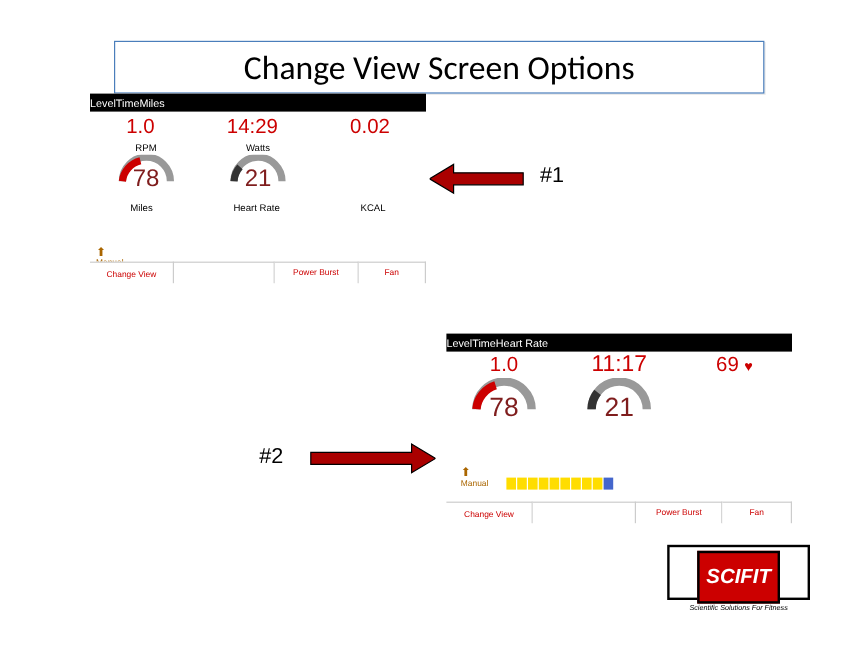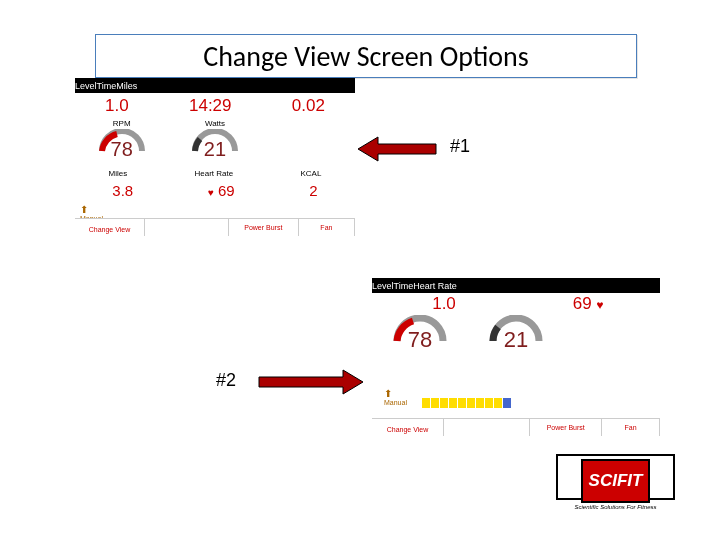--- a/index.html
+++ b/index.html
@@ -264,25 +264,20 @@
       </svg>
       <div class="gauge-num">21</div>
     </div>
     <div class="gauge-block"></div>
   </div>
   <div class="sub-header">
     <span class="sub-label">Miles</span>
     <span class="sub-label">Heart Rate</span>
     <span class="sub-label">KCAL</span>
   </div>
-  <div class="sub-values">
-    <span class="val-red" style="font-size:15px">3.8</span>
-    <span style="font-size:15px;color:#cc0000"><span class="heart-inline">♥</span><span>69</span></span>
-    <span class="val-red" style="font-size:15px">2</span>
-  </div>
   <div class="manual-icon">
     <span style="font-size:10px">⬆</span><br><span>Manual</span>
   </div>
   <div class="btn-strip">
     <div class="btn-change">Change View</div>
     <div class="btn-spacer"></div>
     <div class="btn-pb">Power Burst</div>
     <div class="btn-fan">Fan</div>
   </div>
 </div>
@@ -295,20 +290,21 @@
 <div class="label1">#1</div>
 
 <div class="panel2">
   <div class="black-header">
     <span class="hdr-label">Level</span>
     <span class="hdr-label">Time</span>
     <span class="hdr-label">Heart Rate</span>
   </div>
   <div class="main-row2">
     <span class="col3 val-red">1.0</span>
+    <span class="col3 val-red" style="font-size:19px">11:17</span>
     <span class="col3"><span class="val-red">69</span> <span class="heart-right">♥</span></span>
   </div>
   <div class="gauge-row">
     <div class="gauge-block">
       <svg class="gauge-svg" width="58" height="30">
         <path d="M 6 26 A 23 23 0 0 1 52 26" stroke="#999" stroke-width="7" fill="none"></path>
         <path d="M 6 26 A 23 23 0 0 1 22 6" stroke="#cc0000" stroke-width="7" fill="none"></path>
       </svg>
       <div class="gauge-num" style="font-size:22px">78</div>
     </div>

